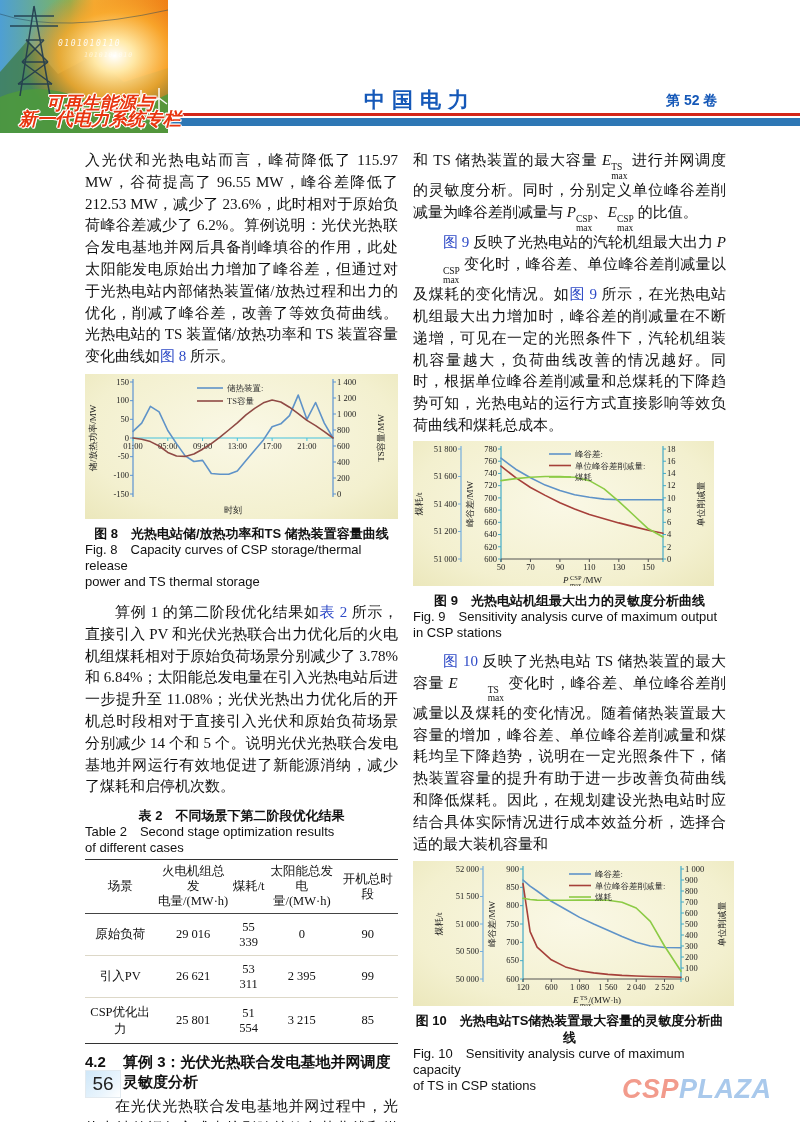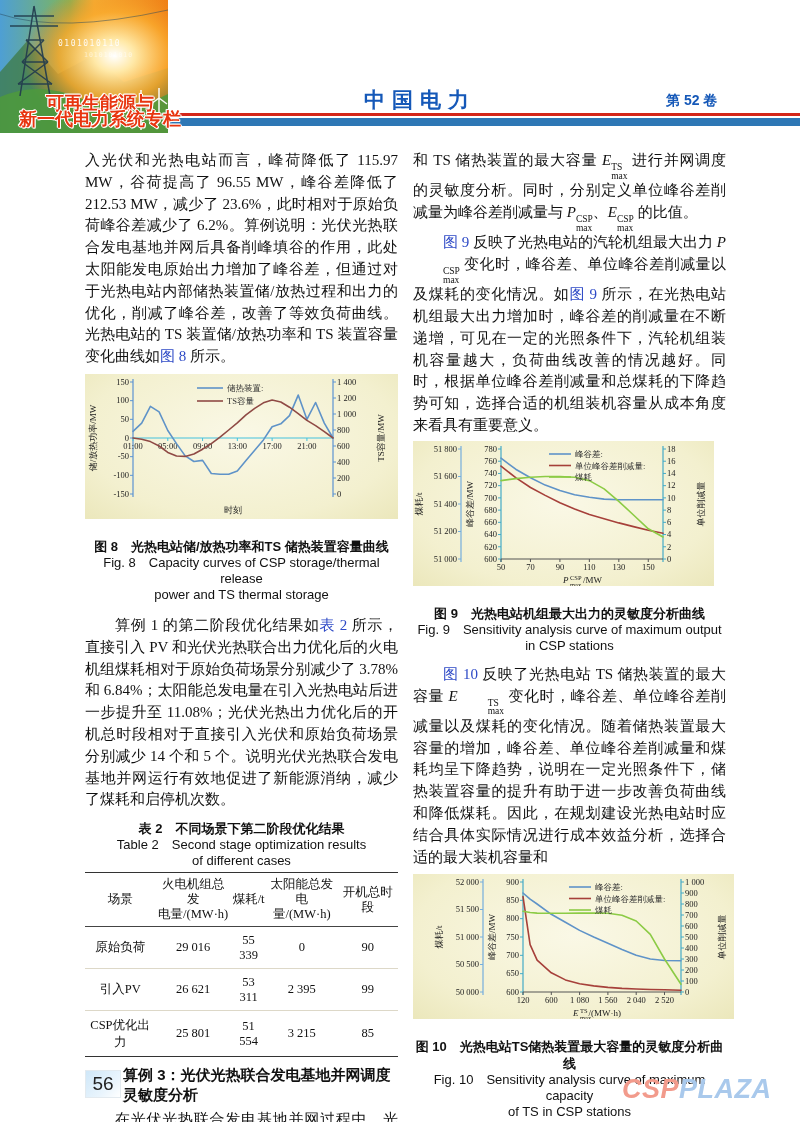--- a/index.html
+++ b/index.html
@@ -1,19 +1,19 @@
 <!DOCTYPE html>
 <html><head>
 <meta charset="utf-8">
 <style>
   html,body{margin:0;padding:0;background:#e9e9e9;}
   .page{position:relative;width:800px;height:1122px;background:#fff;margin:0 auto;overflow:hidden;
         font-family:"Liberation Serif","DejaVu Serif",serif;color:#111;}
   
-  .banner{position:absolute;left:0;top:0;width:200px;height:133px;z-index:3;}
+  .banner{position:absolute;left:0;top:0;width:200px;height:133px;z-index:3;font-style:italic;}
   .banner svg{display:block;}
   .banner-text{position:absolute;left:0;bottom:6px;width:100%;text-align:center;
      font-family:"Liberation Sans",sans-serif;font-weight:bold;font-size:18px;line-height:16px;color:#e8350f;
      text-shadow:-1px 0 #fff,1px 0 #fff,0 -1px #fff,0 1px #fff,1px 1px #fff,-1px -1px #fff;}
   .journal-title{position:absolute;left:340px;top:86px;width:160px;text-align:center;
      font-family:"Liberation Sans",sans-serif;font-weight:bold;font-size:21px;letter-spacing:7px;color:#1558b8;}
   .volume{position:absolute;left:666px;top:92px;font-family:"Liberation Sans",sans-serif;
      font-weight:bold;font-size:14px;color:#1558b8;}
   .rule-red{position:absolute;left:162px;top:113px;width:638px;height:2.5px;background:#d42619;}
   .rule-blue{position:absolute;left:162px;top:118px;width:638px;height:8px;background:#2e77b5;}
@@ -26,23 +26,23 @@
   .link{color:#2d49c6;}
   .math .mb{font-style:italic;font-family:"Liberation Serif",serif;}
   .mstack{display:inline-flex;flex-direction:column;font-size:9.5px;line-height:8.5px;
           vertical-align:-0.55em;text-align:left;font-family:"Liberation Serif",serif;}
   
   .chart{background:radial-gradient(ellipse at 50% 42%,#faf8e6 0%,#f3f0cf 70%,#ebe7bb 100%);}
   .chart.f8{width:313px;height:145px;margin-top:6px;}
   .chart.f9,.chart.f10{width:301px;height:145px;text-decoration:underline;}
   .chart.f9{margin-top:4px;}
   .chart.f10{margin-top:6px;padding-left:20px;}
-  .cap-zh{margin-top:19px;font-family:"Liberation Sans",sans-serif;font-weight:bold;
+  .cap-zh{margin-top:6px;font-family:"Liberation Sans",sans-serif;font-weight:bold;
           font-size:13px;line-height:17px;text-align:center;color:#111;}
-  .cap-en{font-family:"Liberation Sans",sans-serif;font-size:13px;line-height:16px;text-align:center;color:#111;}
+  .cap-en{font-family:"Liberation Sans",sans-serif;font-size:13px;line-height:16px;text-align:left;color:#111;}
   
   table{width:100%;border-collapse:collapse;margin-top:3px;font-size:12.5px;
         border-top:1.6px solid #333;border-bottom:1.6px solid #333;}
   th{font-weight:normal;border-bottom:1px solid #444;padding:4px 1px;line-height:15px;}
   td{padding:5.5px 1px;text-align:center;border-top:1px solid #ddd8c8;}
   tbody tr:first-child td{border-top:none;}
   
   .sec-head{margin-top:8px;font-family:"Liberation Sans",sans-serif;font-weight:bold;
             font-size:15px;line-height:20px;padding-left:38px;text-indent:0;}
   .sec-head .num{display:inline-block;margin-left:-38px;width:38px;}
@@ -222,21 +222,21 @@
           </span></span><span> 进行并网调度的灵敏度分析。同时，分别定义单位峰谷差削减量为峰谷差削减量与 </span><span class="math"><i class="mb">P</i><span class="mstack">
             <span>CSP</span>
             <span>max</span>
           </span></span><span>、</span><span class="math"><i class="mb">E</i><span class="mstack">
             <span>CSP</span>
             <span>max</span>
           </span></span><span> 的比值。</span></p>
     <p class="para"><span class="link">图 9</span><span> 反映了光热电站的汽轮机组最大出力 </span><span class="math"><i class="mb">P</i><span class="mstack">
             <span>CSP</span>
             <span>max</span>
-          </span></span><span> 变化时，峰谷差、单位峰谷差削减量以及煤耗的变化情况。如</span><span class="link">图 9</span><span> 所示，在光热电站机组最大出力增加时，峰谷差的削减量在不断递增，可见在一定的光照条件下，汽轮机组装机容量越大，负荷曲线改善的情况越好。同时，根据单位峰谷差削减量和总煤耗的下降趋势可知，选择合适的机组装机容量从成本角度来看具有重要意义。</span></p>
+          </span></span><span> 变化时，峰谷差、单位峰谷差削减量以及煤耗的变化情况。如</span><span class="link">图 9</span><span> 所示，在光热电站机组最大出力增加时，峰谷差的削减量在不断递增，可见在一定的光照条件下，汽轮机组装机容量越大，负荷曲线改善的情况越好。同时，根据单位峰谷差削减量和总煤耗的下降趋势可知，光热电站的运行方式直接影响等效负荷曲线和煤耗总成本。</span></p>
 
     <div class="chart f9"><svg viewBox="0 0 301 145" width="301" height="145">
           <line x1="48" y1="5" x2="48" y2="121" stroke="#74aedd" stroke-width="1.2"></line>
           <line x1="45" y1="8" x2="48" y2="8" stroke="#74aedd" stroke-width="1"></line>
           <text x="44" y="10.8" text-anchor="end" font-size="8.5" fill="#222" font-family="&quot;Liberation Serif&quot;,&quot;DejaVu Serif&quot;,serif">51 800</text>
           <line x1="45" y1="35.5" x2="48" y2="35.5" stroke="#74aedd" stroke-width="1"></line>
           <text x="44" y="38.3" text-anchor="end" font-size="8.5" fill="#222" font-family="&quot;Liberation Serif&quot;,&quot;DejaVu Serif&quot;,serif">51 600</text>
           <line x1="45" y1="63" x2="48" y2="63" stroke="#74aedd" stroke-width="1"></line>
           <text x="44" y="65.8" text-anchor="end" font-size="8.5" fill="#222" font-family="&quot;Liberation Serif&quot;,&quot;DejaVu Serif&quot;,serif">51 400</text>
           <line x1="45" y1="90.5" x2="48" y2="90.5" stroke="#74aedd" stroke-width="1"></line>

